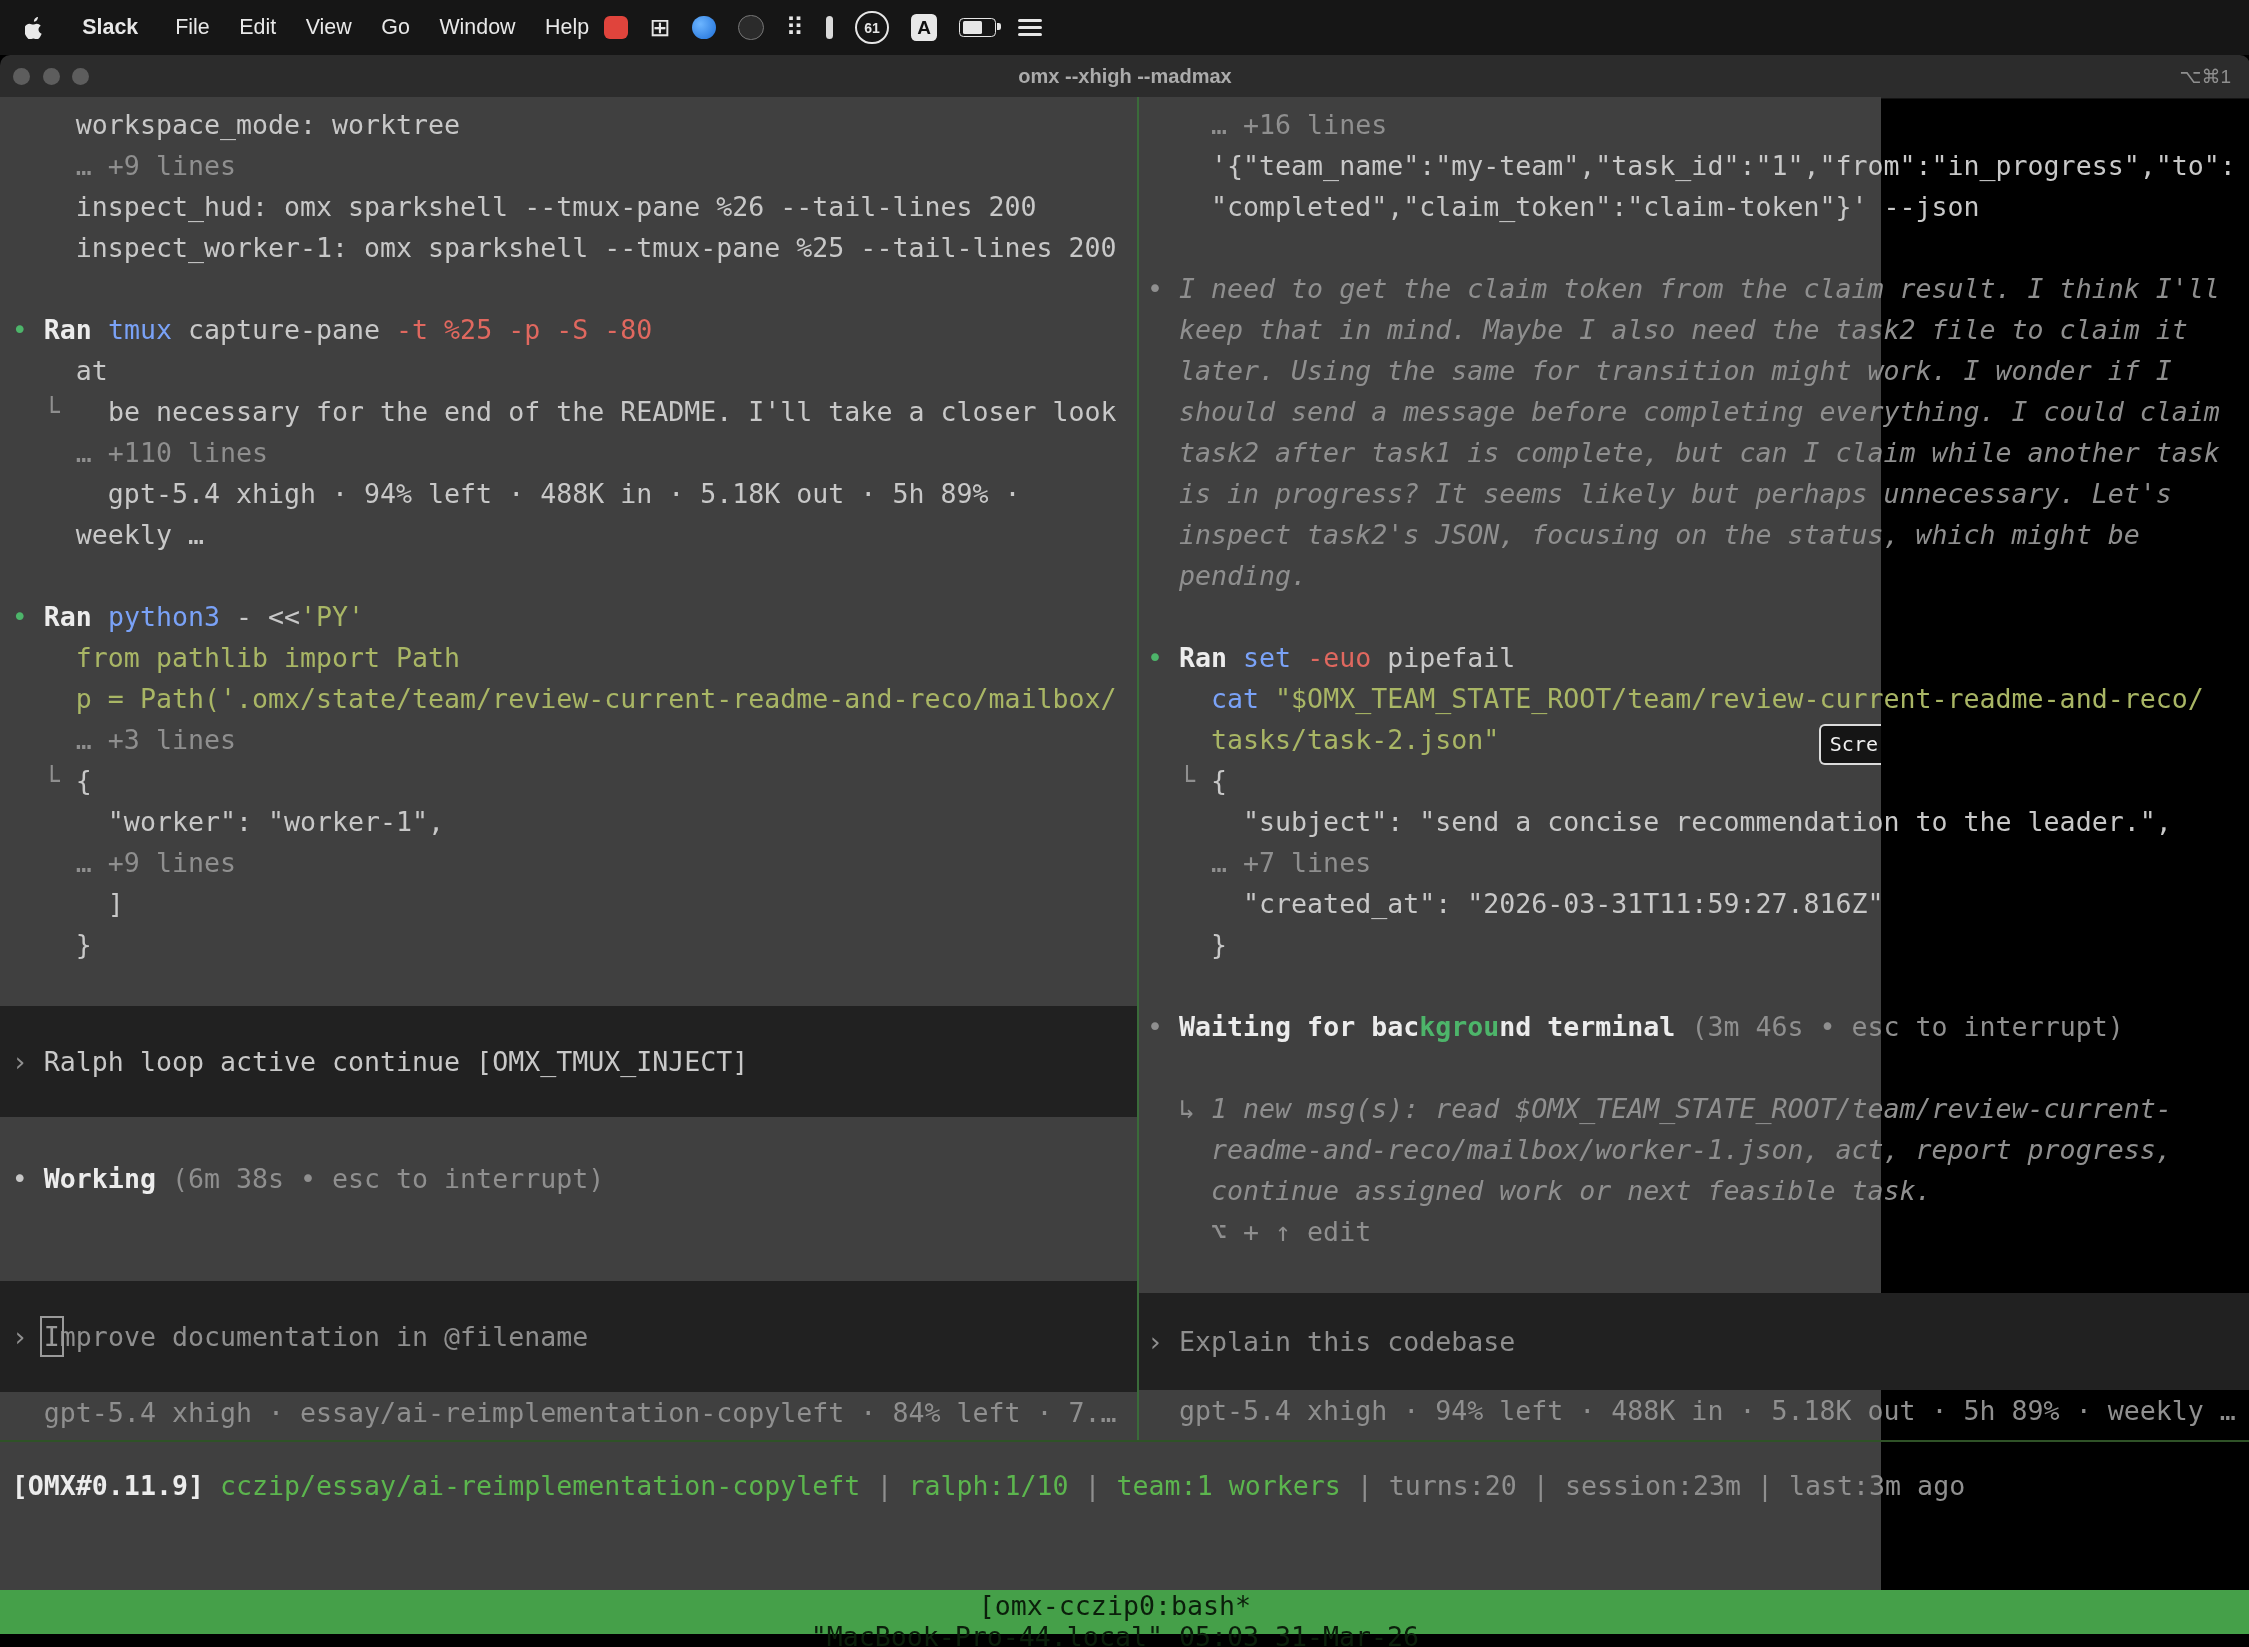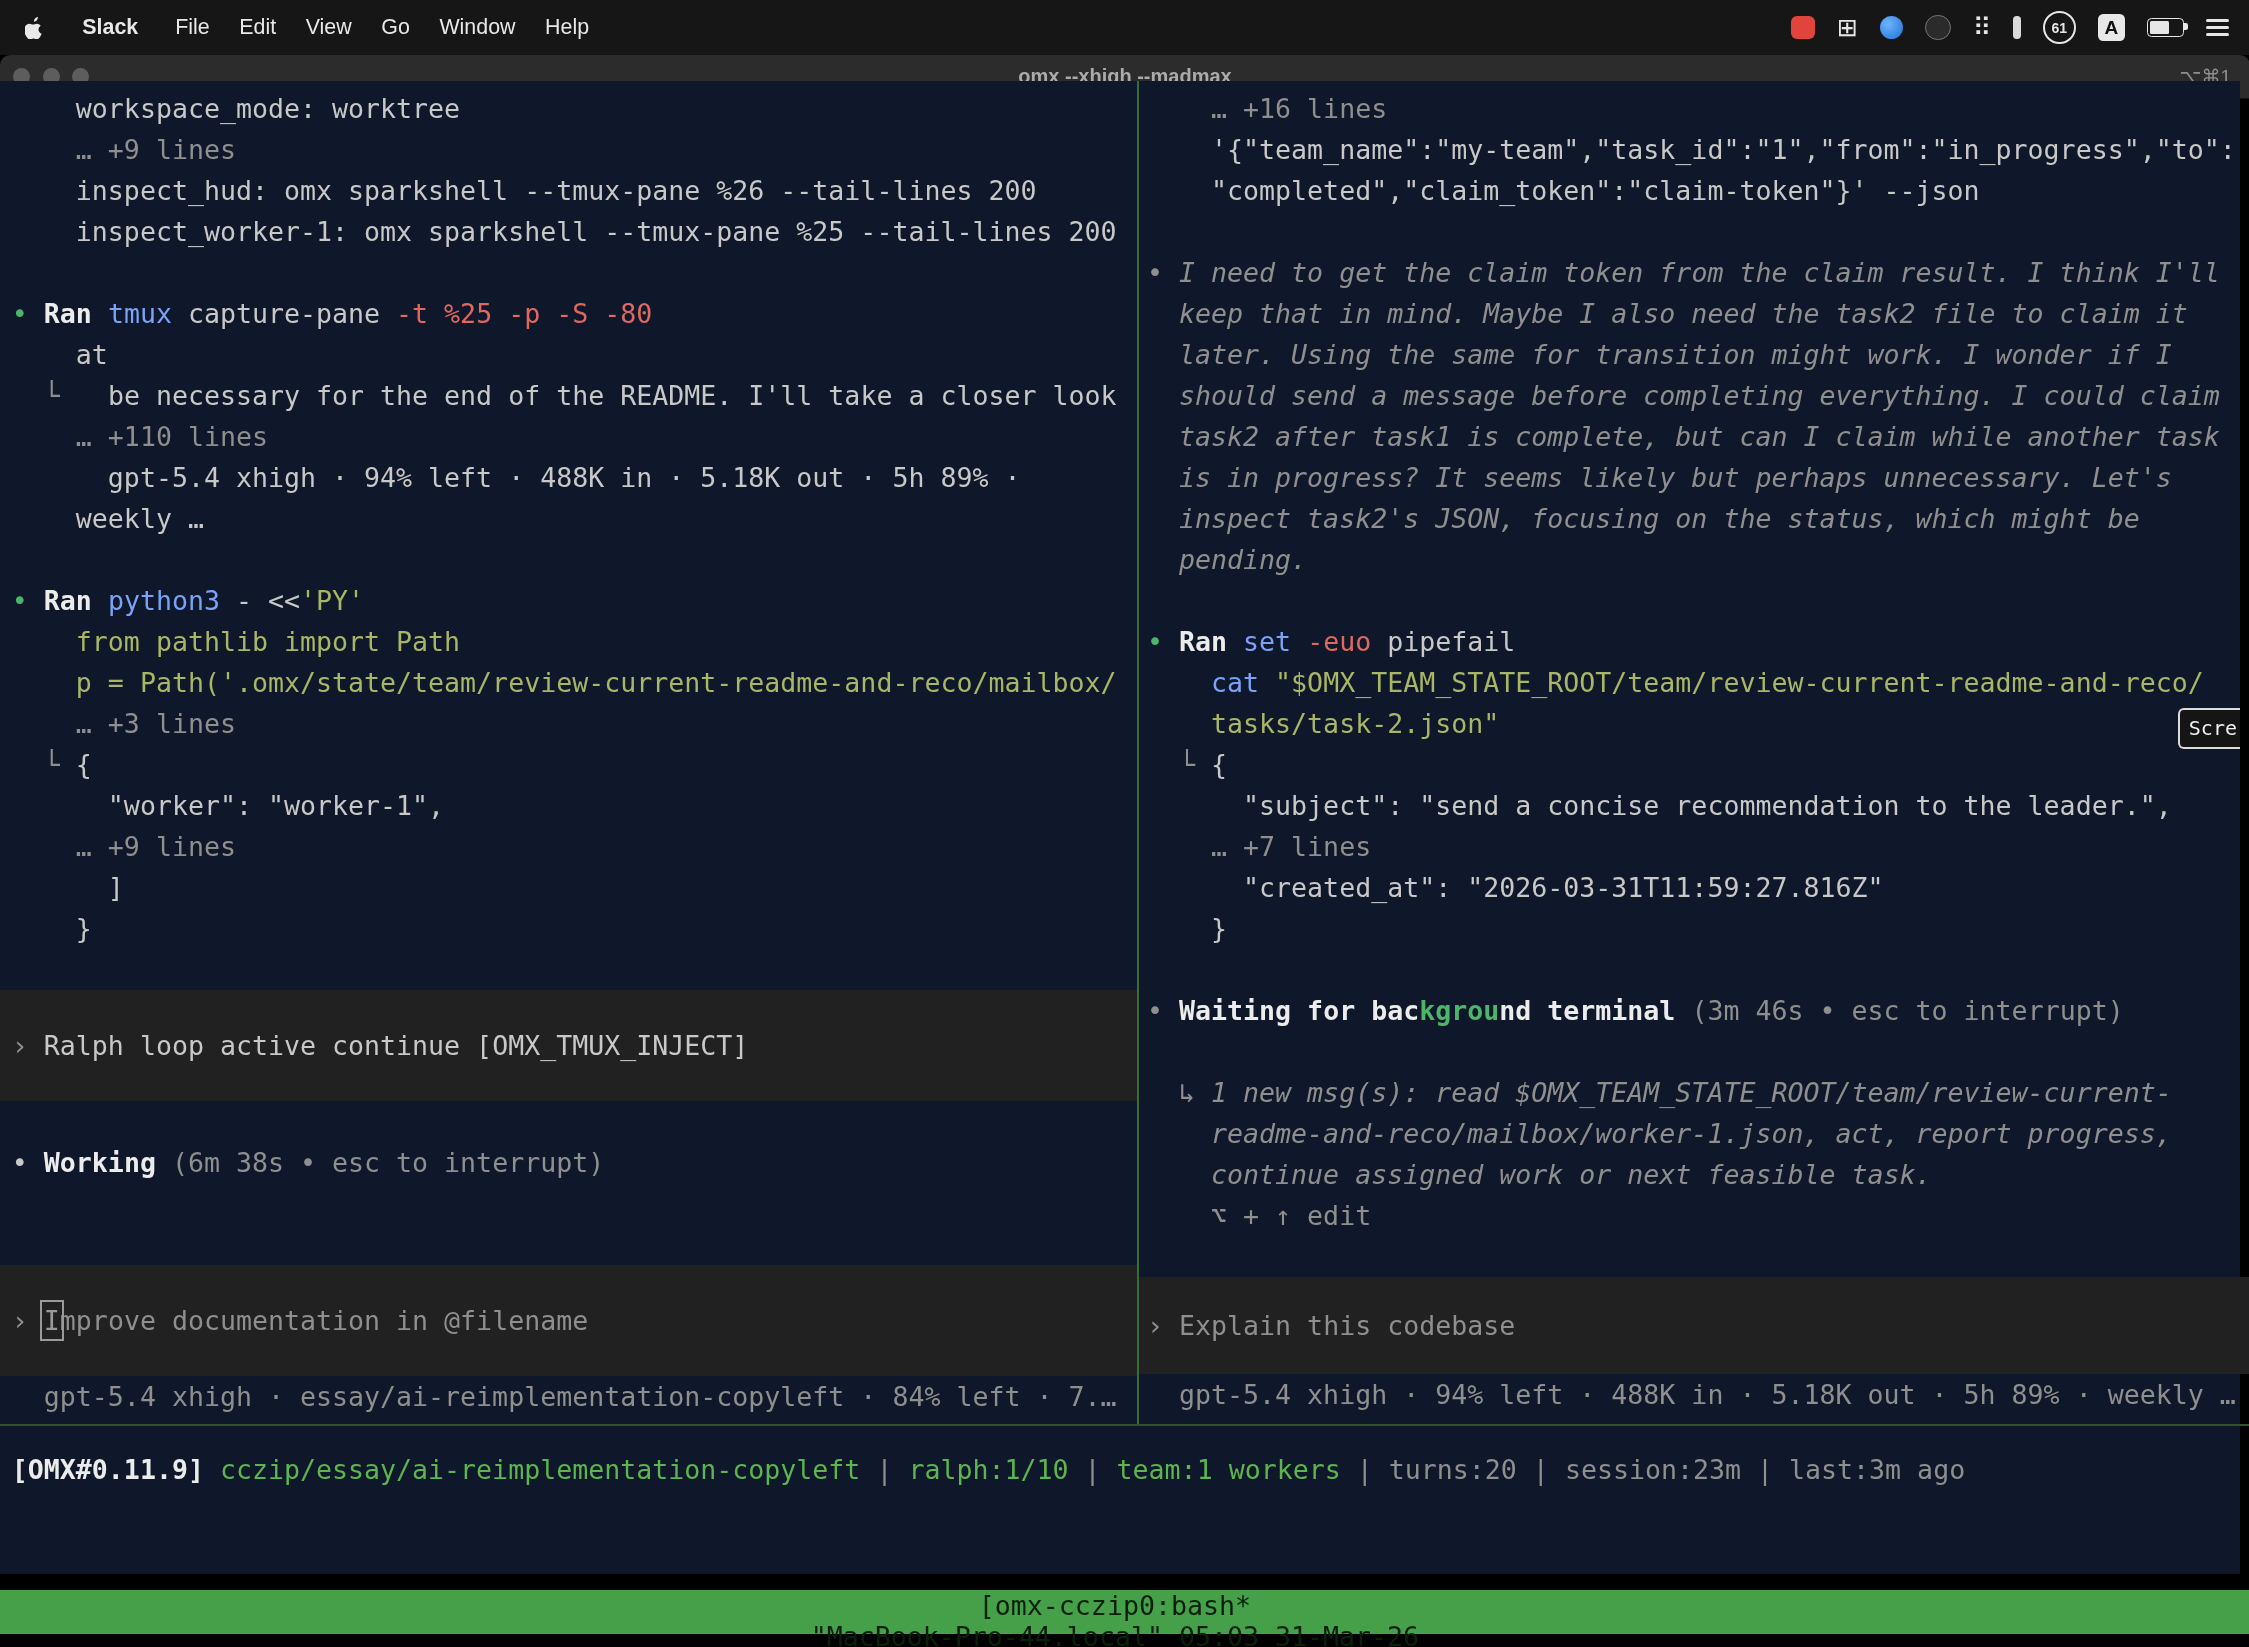--- a/index.html
+++ b/index.html
@@ -1,20 +1,20 @@
 <!DOCTYPE html>
 <html style="font-size:11.8px"><head>
 <meta charset="utf-8">
 <style>
   html,body{margin:0;padding:0;width:2250px;height:1648px;background:#000;overflow:hidden;}
   body{font-family:"Liberation Sans",sans-serif;position:relative;}
 
   
   .menubar{position:absolute;top:0;left:0;width:2250px;height:55px;background:#161616;
-    display:flex;justify-content:space-between;align-items:center;color:#e8e8e8;}
+    display:flex;justify-content:flex-start;align-items:center;color:#e8e8e8;}
   .mb-left{display:flex;align-items:center;padding-left:25px;}
   .apple{display:inline-flex;align-items:center;margin-right:25px;}
   .mb-app{font-weight:bold;font-size:21.4px;margin-right:8.9px;padding:0 13.3px;}
   .mitem{font-size:21.4px;padding:0 14.8px;}
   .mb-right{display:flex;align-items:center;gap:22px;padding-right:20.7px;}
   .ic{display:inline-flex;align-items:center;justify-content:center;}
   .ic.rec{width:23.6px;height:23.6px;background:#e0443c;border-radius:5.9px;}
   .ic.glyph{font-size:25px;color:#e6e6e6;font-family:"DejaVu Sans",sans-serif;}
   .ic.blue{width:23.6px;height:23.6px;border-radius:50%;background:radial-gradient(circle at 35% 35%,#6cb5ff,#1e6fd8);}
   .ic.darkc{width:23.6px;height:23.6px;border-radius:50%;background:#2b2b2b;border:1.5px solid #777;}
@@ -30,21 +30,21 @@
   
   .titlebar{position:absolute;top:55px;left:0;width:2250px;height:43px;background:#2c2c2c;
     border-radius:10.3px 10.3px 0 0;border-bottom:0.7px solid #141414;}
   .tl{position:absolute;top:12.5px;width:17px;height:17px;border-radius:50%;background:#5d5d5d;}
   .tl.c1{left:13.3px}.tl.c2{left:43px}.tl.c3{left:72px}
   .wtitle{position:absolute;top:0;left:0;right:0;height:43px;line-height:43px;text-align:center;
     color:#ababab;font-size:20px;font-weight:bold;}
   .wshort{position:absolute;top:0;right:19px;height:43px;line-height:43px;color:#8f8f8f;font-size:19px;}
 
   
-  .term{position:absolute;top:81px;left:0;width:2240px;height:1493px;background:#0f172a;}
+  .term{position:absolute;top:97px;left:0;width:1881px;height:1493px;background:#404040;}
   .pane{position:absolute;top:0;padding-top:7.4px;box-sizing:border-box;overflow:hidden;}
   .pane.left{left:0;width:1137px;height:1352px;padding-left:11.8px;}
   .pane.right{left:1139px;width:1111px;height:1352px;padding-left:8px;}
   .divider{position:absolute;left:1137px;top:0;width:2.2px;height:1343px;background:#3a6b3a;}
   .hsep{position:absolute;top:1343px;left:0;width:2250px;height:1.5px;background:#2f5227;}
 
   .line{height:41px;line-height:41px;white-space:pre;font-family:"DejaVu Sans Mono",monospace;
     font-size:26.6px;color:#c8c8c8;}
   .line .b{color:#ececec;font-weight:bold;}
   .line .dim{color:#8f8f8f;}

